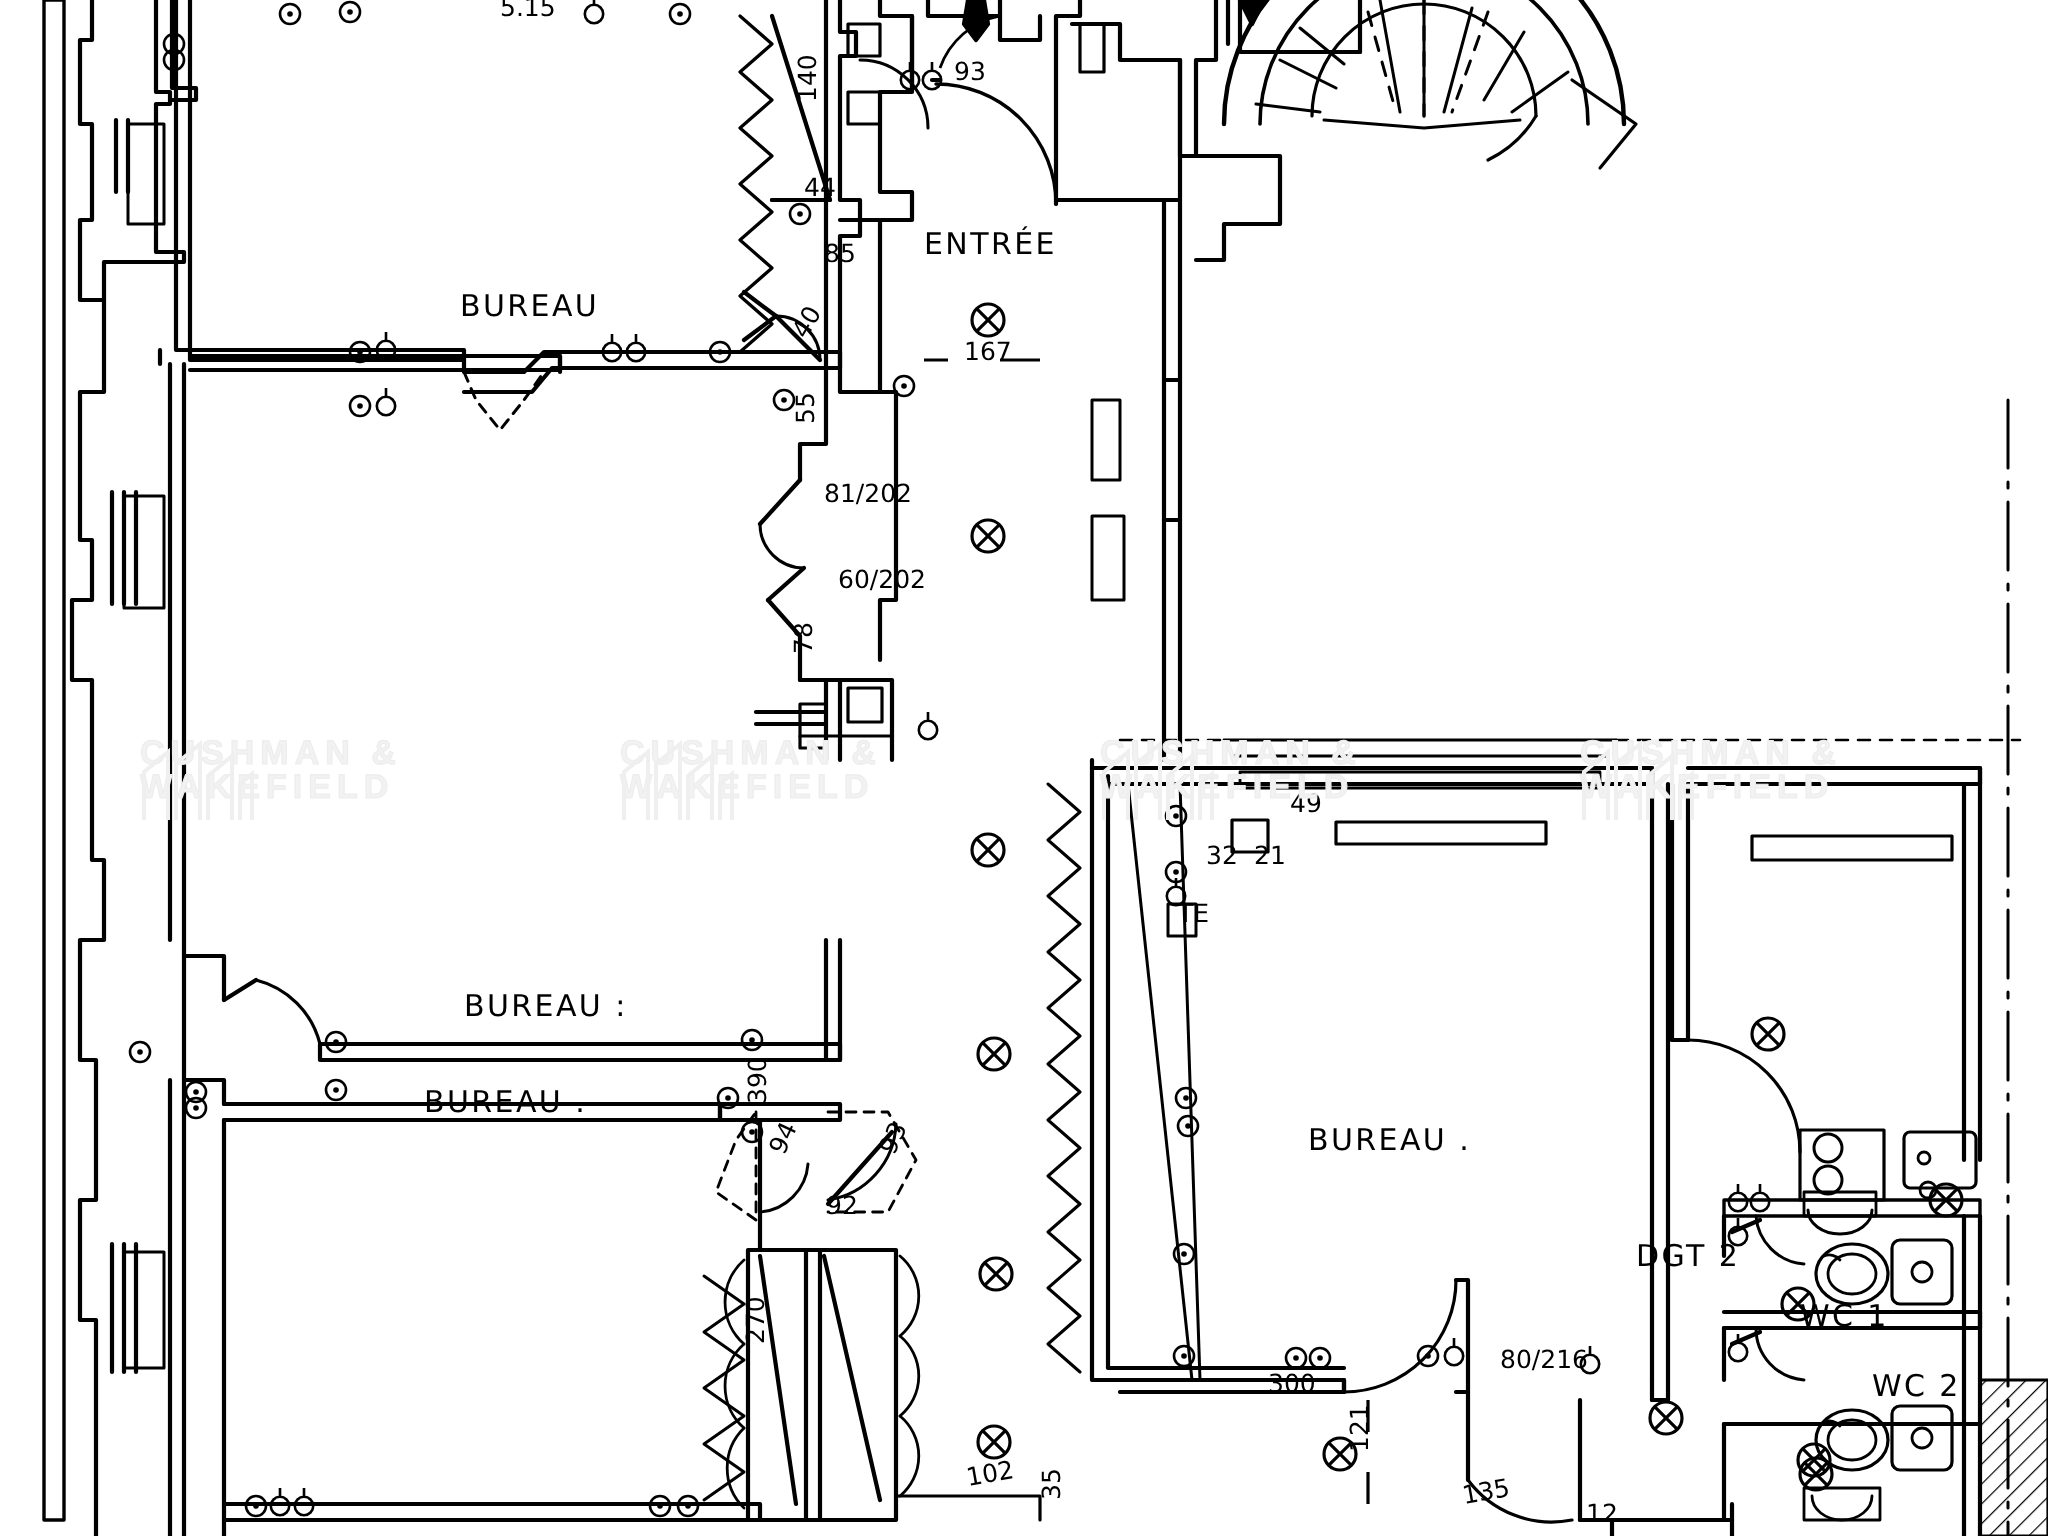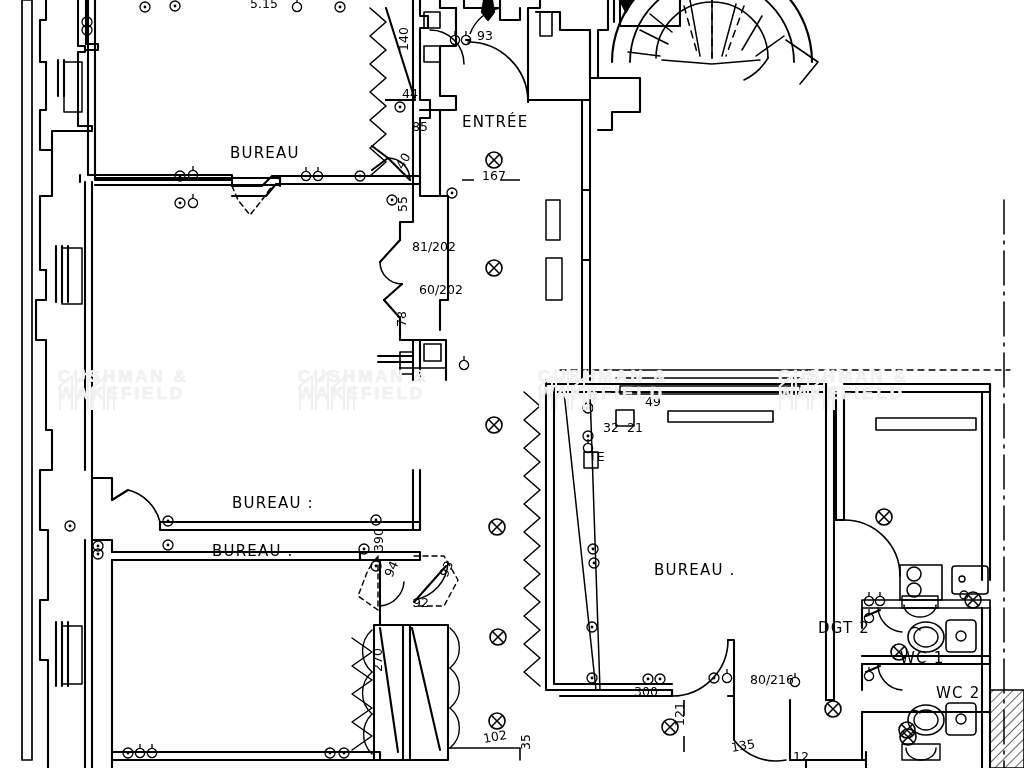--- a/index.html
+++ b/index.html
@@ -4,21 +4,21 @@
 <title>Floor Plan</title>
 <style>
   html,body{margin:0;padding:0;background:#ffffff;}
   body{
     width:1024px;height:768px;overflow:hidden;
     font-family:"Liberation Sans", sans-serif;
     position:relative;
   }
   #plan-root{position:relative;width:1024px;height:768px;background:#fff;}
   svg{display:block;position:absolute;top:0;left:0;}
-  .wm-layer{position:absolute;top:0;left:0;width:904px;height:768px;pointer-events:none;}
+  .wm-layer{position:absolute;top:0;left:12px;width:904px;height:768px;pointer-events:none;}
   .wm{
     position:absolute;
     display:flex;align-items:center;
     color:#f2f2f2;
     font-family:"Liberation Sans", sans-serif;
     font-weight:bold;
     letter-spacing:3px;
     white-space:nowrap;
     -webkit-text-stroke:0.6px #ededed;
   }

